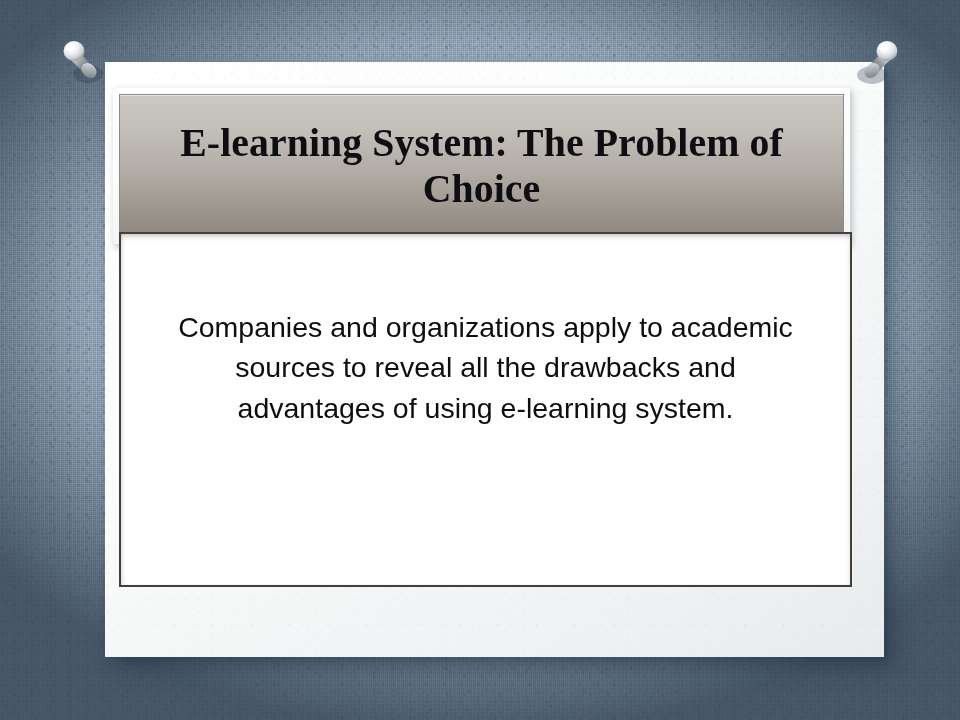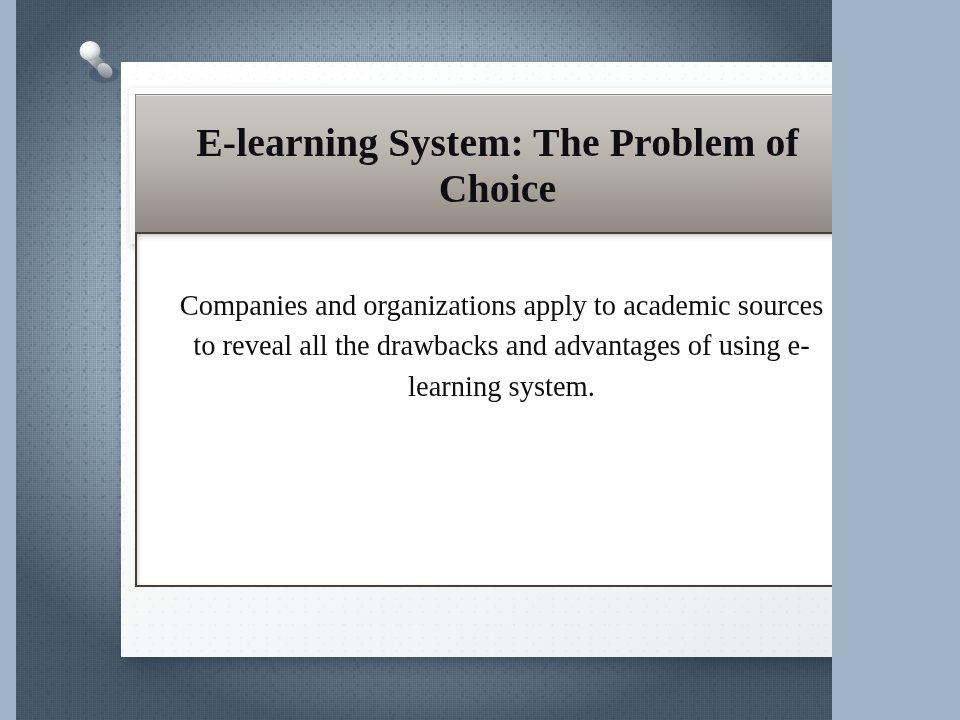--- a/index.html
+++ b/index.html
@@ -11,24 +11,23 @@
   }
 
   body {
     font-family: "Liberation Serif", "DejaVu Serif", serif;
     background: #9fb4c6;
   }
 
   
   .slide {
     position: relative;
-    width: 816px;
+    width: 960px;
     height: 720px;
     overflow: hidden;
-    margin-left: 16px;
   }
 
   
   .bg-base {
     position: absolute;
     inset: 0;
     background: #adc0cf;
   }
 
   
@@ -165,26 +164,26 @@
     width: 733px;
     height: 355px;
     background: #ffffff;
     border: 2px solid #453f39;
     box-shadow:
       inset 0 3px 6px -2px rgba(70,62,54,0.38),
       inset 2px 0 5px -3px rgba(70,62,54,0.25);
   }
 
   .body-text {
-    font-family: Liberation Serif, serif;
+    font-family: Liberation Sans, sans-serif;
     font-size: 28.5px;
     line-height: 1.42;
     color: #0e0e10;
     text-align: center;
-    padding: 52px 38px 0 38px;
+    padding: 73px 38px 0 38px;
   }
 
   
   .pin {
     position: absolute;
     width: 56px;
     height: 56px;
     pointer-events: auto;
   }
   .pin-left  { left: 58px;  top: 34px; }

